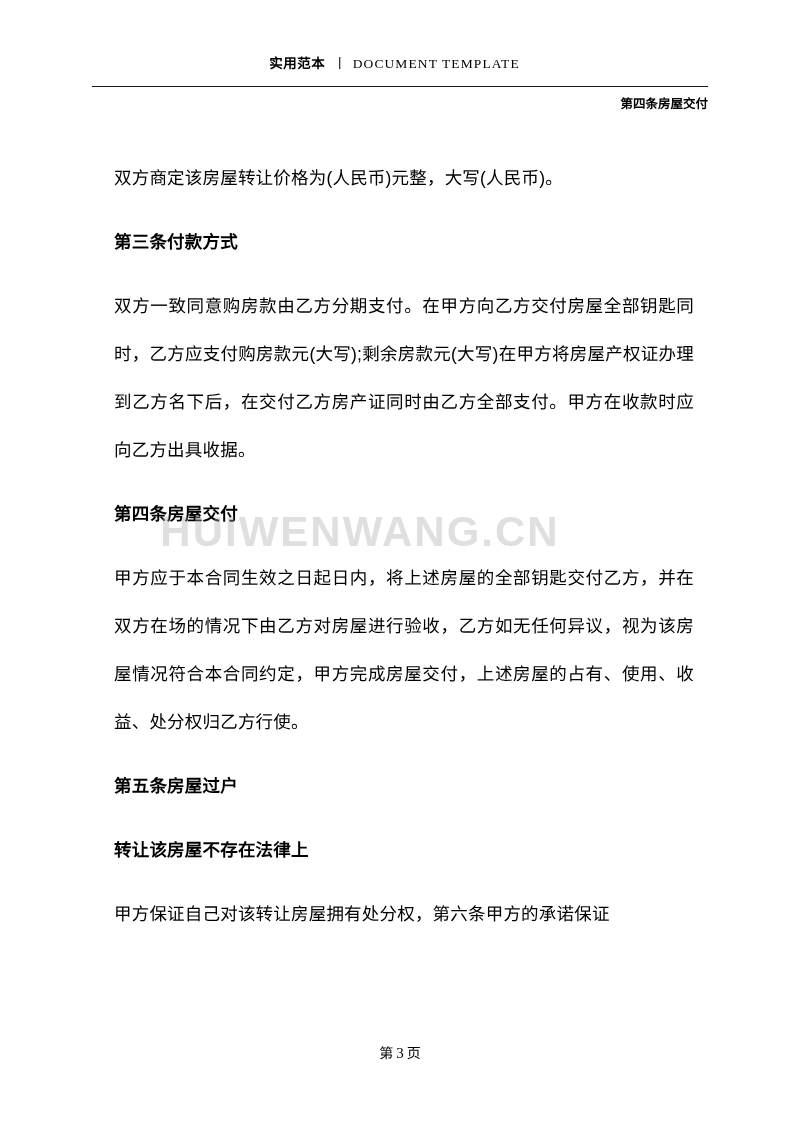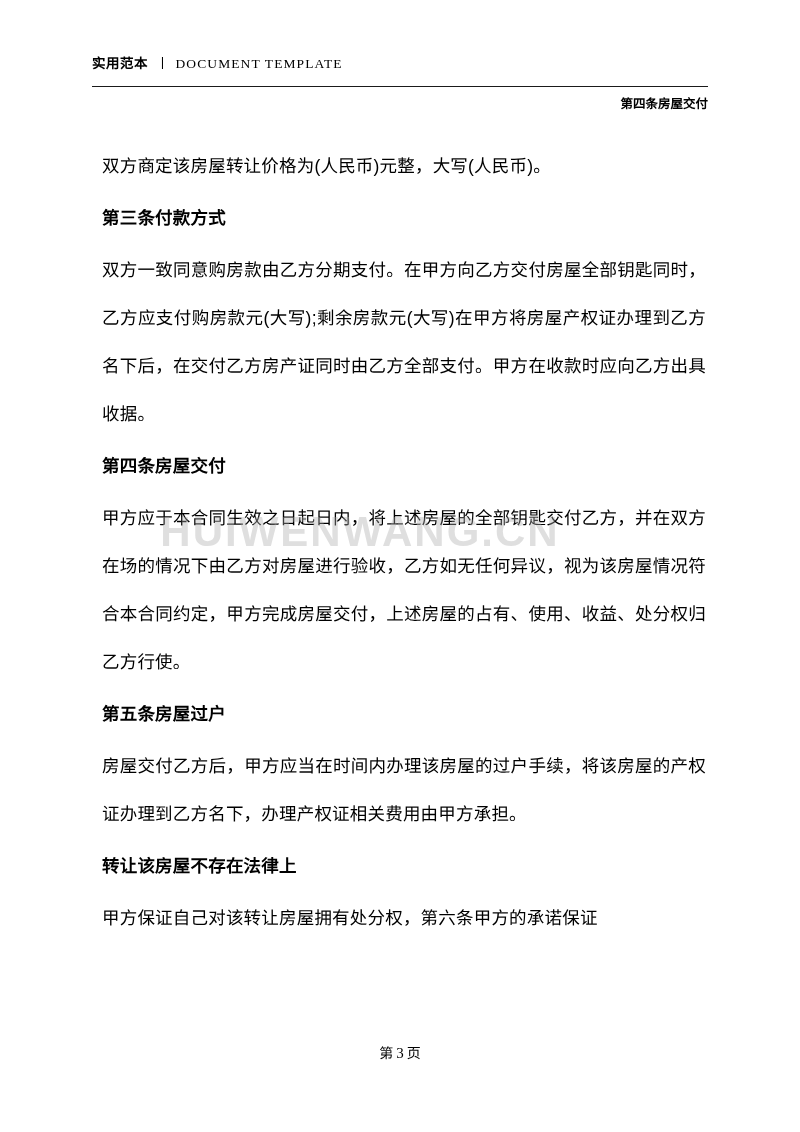--- a/index.html
+++ b/index.html
@@ -18,21 +18,21 @@
     background: #ffffff;
     overflow: hidden;
     box-sizing: border-box;
   }
   
   .header {
     position: absolute;
     top: 52px;
     left: 92px;
     right: 103px;
-    text-align: left;
+    text-align: center;
   }
   .header-line1 {
     font-size: 13px;
     letter-spacing: 0.5px;
     color: #000;
     white-space: nowrap;
   }
   .header-line1 .cn {
     font-family: "Liberation Sans", sans-serif;
     font-weight: bold;
@@ -71,21 +71,21 @@
   .content {
     position: absolute;
     top: 138px;
     left: 98px;
     width: 612px;
   }
   .para {
     font-family: "Liberation Sans", sans-serif;
     font-size: 17.5px;
     line-height: 48px;
-    margin: 4px;
+    margin: 16px;
     text-align: justify;
     letter-spacing: 0.2px;
     color: #000;
   }
   .para.heading {
     font-weight: bold;
   }
   .para.indent-none { text-indent: 0; }
 
   
@@ -137,21 +137,20 @@
 
   <div class="header-sub">第四条房屋交付</div>
 
   <div class="content">
     <p class="para indent-none">双方商定该房屋转让价格为(人民币)元整，大写(人民币)。</p>
     <p class="para heading indent-none">第三条付款方式</p>
     <p class="para indent-none">双方一致同意购房款由乙方分期支付。在甲方向乙方交付房屋全部钥匙同时，乙方应支付购房款元(大写);剩余房款元(大写)在甲方将房屋产权证办理到乙方名下后，在交付乙方房产证同时由乙方全部支付。甲方在收款时应向乙方出具收据。</p>
     <p class="para heading indent-none">第四条房屋交付</p>
     <p class="para indent-none">甲方应于本合同生效之日起日内，将上述房屋的全部钥匙交付乙方，并在双方在场的情况下由乙方对房屋进行验收，乙方如无任何异议，视为该房屋情况符合本合同约定，甲方完成房屋交付，上述房屋的占有、使用、收益、处分权归乙方行使。</p>
     <p class="para heading indent-none">第五条房屋过户</p>
-    <p class="para indent-none">房屋交付乙方后，甲方应当在时间内办理该房屋的过户手续，将该房屋的产权证办理到乙方名下，办理产权证相关费用由甲方承担。</p>
     <p class="para heading indent-none">转让该房屋不存在法律上</p>
     <p class="para indent-none">甲方保证自己对该转让房屋拥有处分权，第六条甲方的承诺保证</p>
   </div>
 
   <div class="watermark">HUIWENWANG.CN</div>
 
   <div class="footer">
     <span>第</span><span class="num">3</span><span>页</span>
   </div>
 

